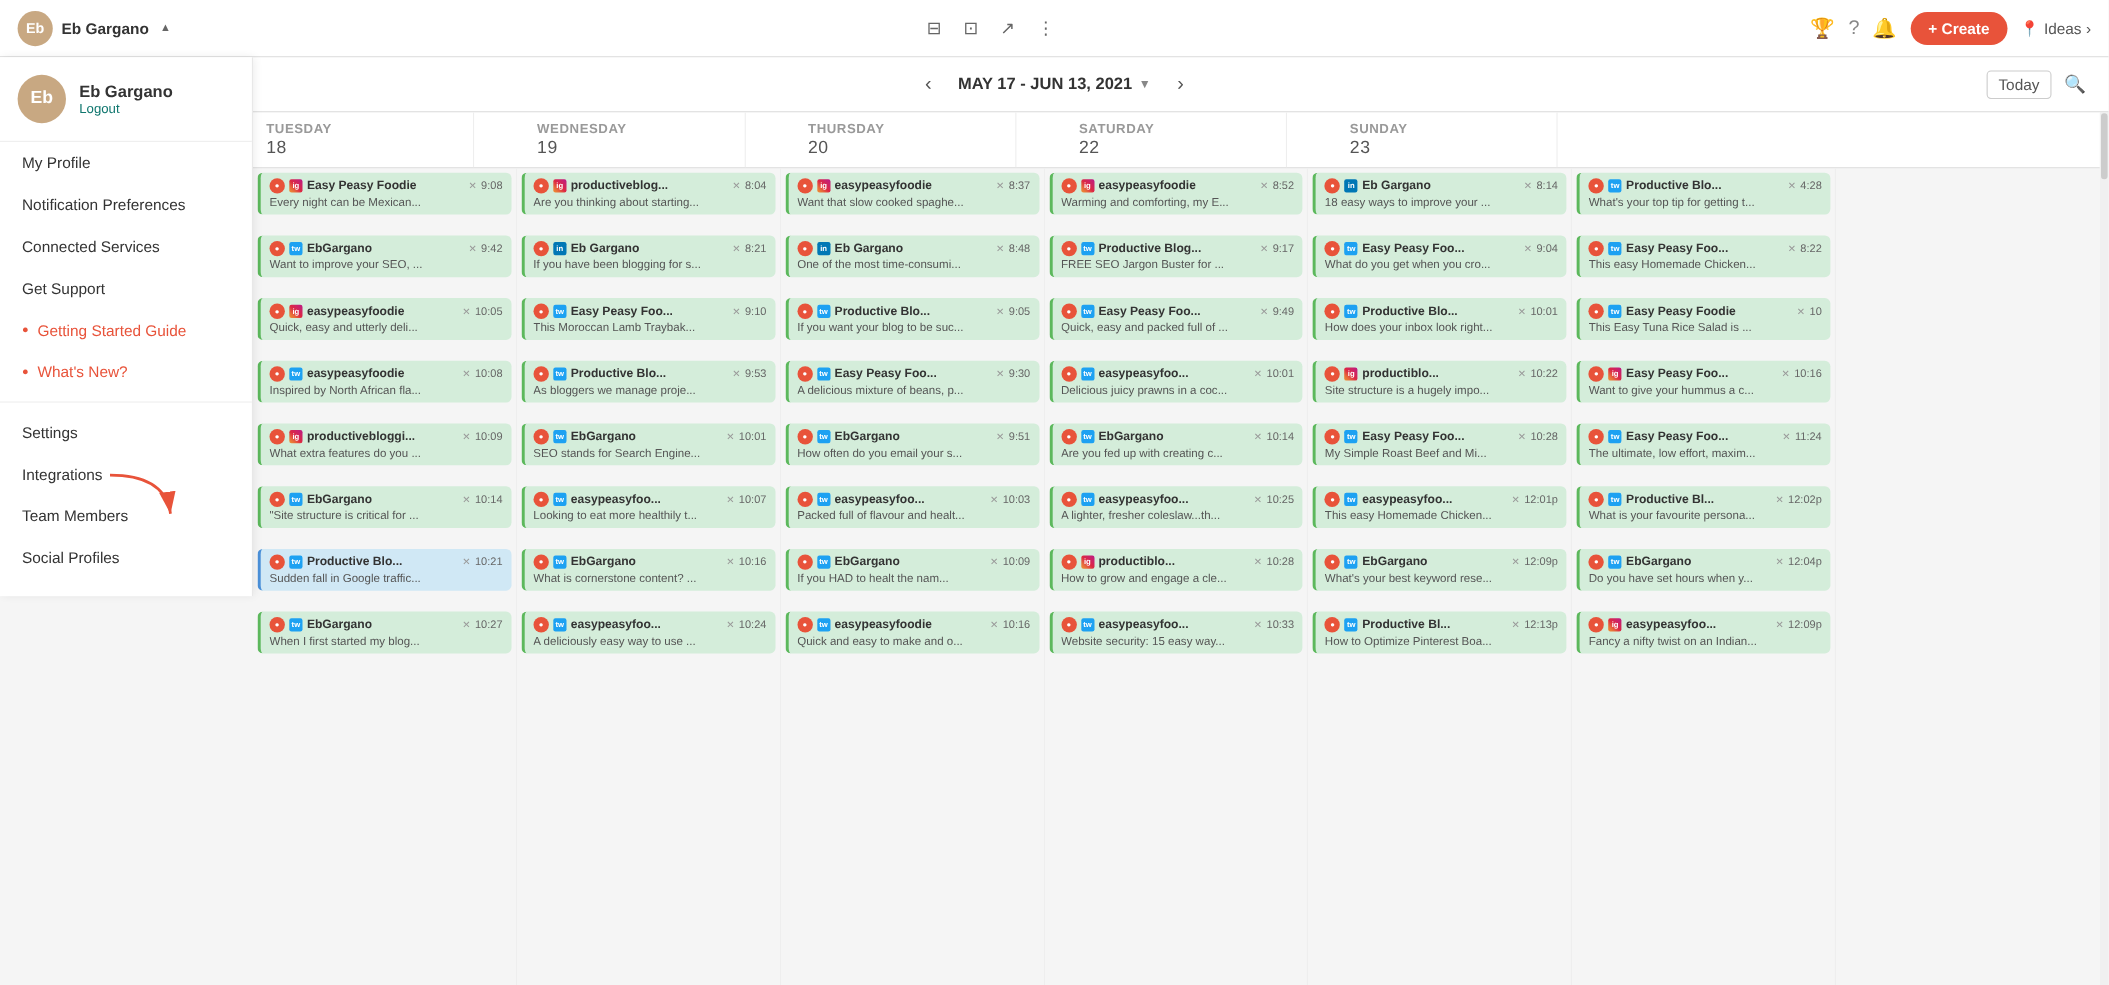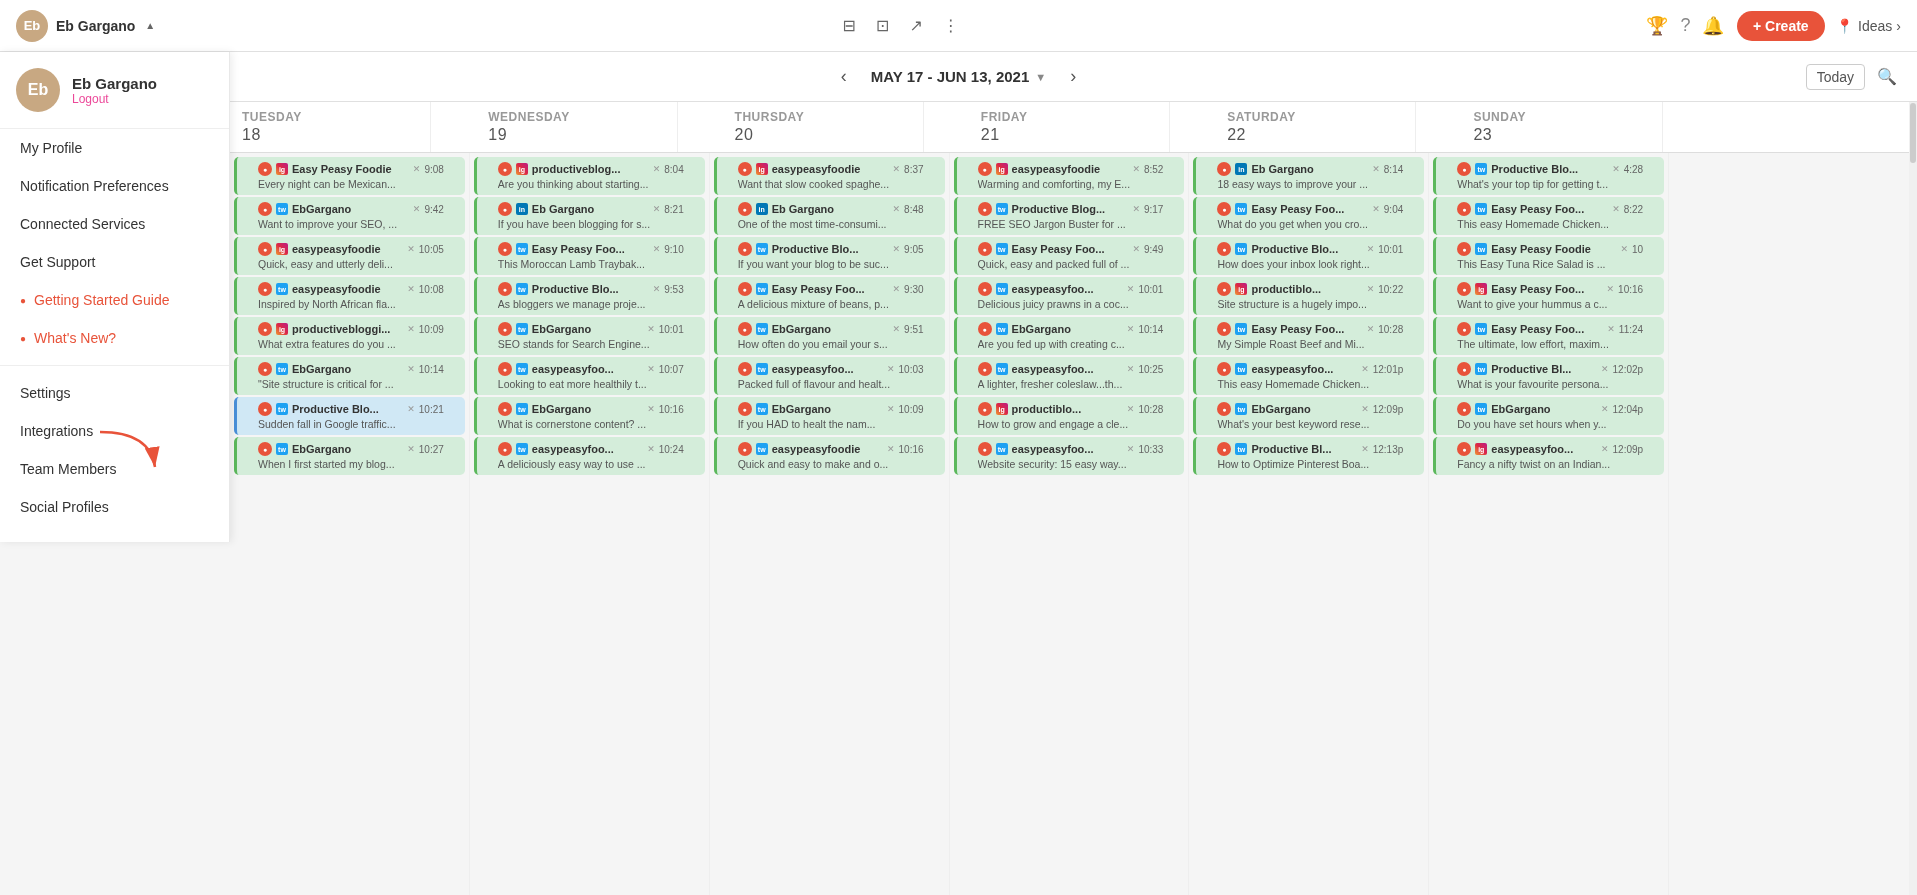--- a/index.html
+++ b/index.html
@@ -46,21 +46,21 @@
       background: #fff; border-right: 1px solid #e8e8e8;
       box-shadow: 2px 0 8px rgba(0,0,0,0.08);
       z-index: 200; padding-bottom: 16px;
     }
     .dropdown-header {
       display: flex; align-items: center; gap: 12px;
       padding: 16px; border-bottom: 1px solid #eee;
     }
     .dropdown-avatar { width: 44px; height: 44px; border-radius: 50%; background: #c8a882; display: flex; align-items: center; justify-content: center; font-size: 16px; color: #fff; font-weight: 600; overflow: hidden; }
     .dropdown-user-name { font-size: 15px; font-weight: 600; color: #333; }
-    .dropdown-logout { font-size: 12px; color: #ec4899; cursor: pointer; }
+    .dropdown-logout { font-size: 12px; color: #0f766e; cursor: pointer; }
     .dropdown-item {
       display: flex; align-items: center; padding: 11px 20px;
       font-size: 14px; color: #333; cursor: pointer;
     }
     .dropdown-item.active-red { color: #e8533a; font-weight: 500; }
     .dropdown-item.active-red::before { content: '●'; color: #e8533a; margin-right: 8px; font-size: 10px; }
     .dropdown-divider { height: 1px; background: #eee; margin: 8px 0; }
 
     
     .calendar-container {
@@ -77,21 +77,21 @@
       border-right: 1px solid #eee;
     }
     .cal-header-cell .day-num { font-size: 16px; font-weight: 400; color: #555; display: block; margin-top: 2px; }
     .cal-body {
       flex: 1; overflow-y: auto; display: grid; grid-template-columns: repeat(7, 1fr);
     }
     .cal-col { border-right: 1px solid #eee; padding: 4px; overflow: hidden; }
 
     
     .event-card {
-      border-radius: 5px; padding: 5px 21px; margin-bottom: 2px;
+      border-radius: 5px; padding: 5px 8px; margin-bottom: 19px;
       font-size: 11px; cursor: pointer; position: relative;
     }
     .event-card.green { background: #d4edda; border-left: 3px solid #5cb85c; }
     .event-card.blue { background: #d0e8f5; border-left: 3px solid #4a90d9; }
     .event-card-header { display: flex; align-items: center; justify-content: space-between; gap: 4px; margin-bottom: 2px; }
     .event-card-name { font-weight: 600; color: #333; font-size: 11px; overflow: hidden; text-overflow: ellipsis; white-space: nowrap; max-width: 100px; }
     .event-card-time { font-size: 10px; color: #666; white-space: nowrap; }
     .event-card-text { color: #555; font-size: 10.5px; overflow: hidden; text-overflow: ellipsis; white-space: nowrap; }
     .avatar-icon { width: 14px; height: 14px; border-radius: 50%; display: inline-flex; align-items: center; justify-content: center; font-size: 7px; color: #fff; font-weight: 700; flex-shrink: 0; }
     .av-orange { background: #e8533a; }
@@ -193,24 +193,20 @@
       </div>
       <div class="cal-header-cell">
         <span>WEDNESDAY</span>
         <span class="day-num">19</span>
       </div>
       <div class="cal-header-cell">
         <span>THURSDAY</span>
         <span class="day-num">20</span>
       </div>
       <div class="cal-header-cell">
-        <span>FRIDAY</span>
-        <span class="day-num">21</span>
-      </div>
-      <div class="cal-header-cell">
         <span>SATURDAY</span>
         <span class="day-num">22</span>
       </div>
       <div class="cal-header-cell">
         <span>SUNDAY</span>
         <span class="day-num">23</span>
       </div>
     </div>
 
     <div class="cal-body" id="cal-body">

